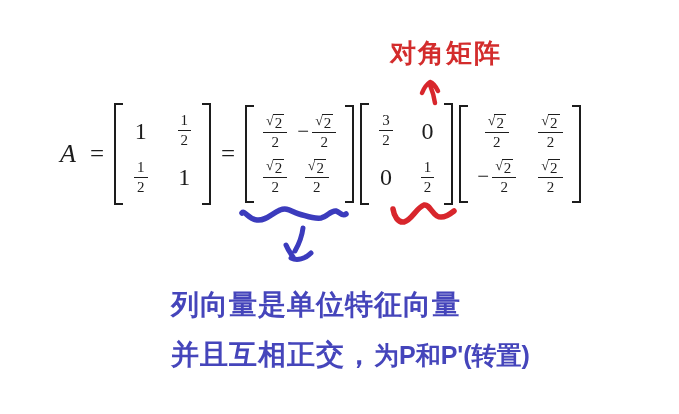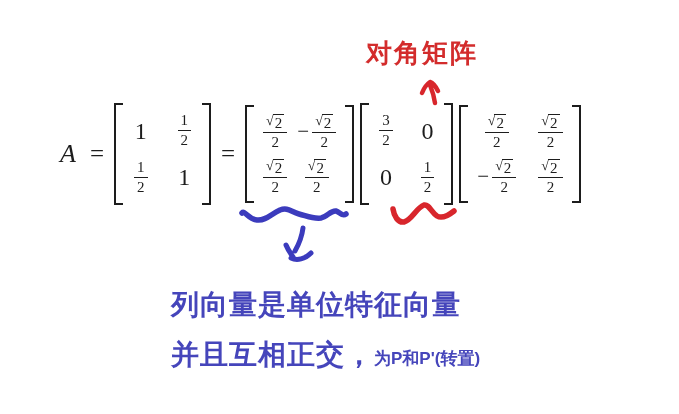--- a/index.html
+++ b/index.html
@@ -2,21 +2,21 @@
 <html style="--c-bg: #ffffff; --c-red: #d32c2c; --c-redink: #d8262c; --c-blue: #4545bb; --c-blueink: #3b3bbd; --c-math: #1d1d1d;"><head>
 <meta charset="utf-8">
 <style>
   html,body{margin:0;padding:0;}
   .stage{
     position:relative;width:679px;height:414px;background:var(--c-bg,#fff);
     overflow:hidden;font-family:"Liberation Sans",sans-serif;
   }
   
   .diag-label{
-    position:absolute;left:366px;top:36px;
+    position:absolute;left:390px;top:36px;
     font-size:26px;font-weight:700;letter-spacing:2px;
     color:var(--c-red,#d32c2c);
   }
   
   .equation{
     position:absolute;left:60px;top:106px;height:96px;
     display:flex;align-items:center;
     color:var(--c-math,#1d1d1d);
     font-family:"Liberation Serif",serif;
   }
@@ -48,21 +48,21 @@
   .note1{
     position:absolute;left:171px;top:286px;
     font-size:28px;font-weight:700;letter-spacing:1px;
     color:var(--c-blue,#4545bb);
   }
   .note2{
     position:absolute;left:171px;top:336px;
     font-size:28px;font-weight:600;letter-spacing:1px;
     color:var(--c-blue,#4545bb);
   }
-  .note2 .small{font-size:17px;letter-spacing:0;}
+  .note2 .small{font-size:25px;letter-spacing:0;}
   
   .ink{position:absolute;left:0;top:0;width:679px;height:414px;pointer-events:none;}
   .ink path{fill:none;stroke-linecap:round;stroke-linejoin:round;}
   .ink .red{stroke:var(--c-redink,#d8262c);}
   .ink .blue{stroke:var(--c-blueink,#3b3bbd);}
 </style>
 </head>
 <body>
 
 <div class="stage">

